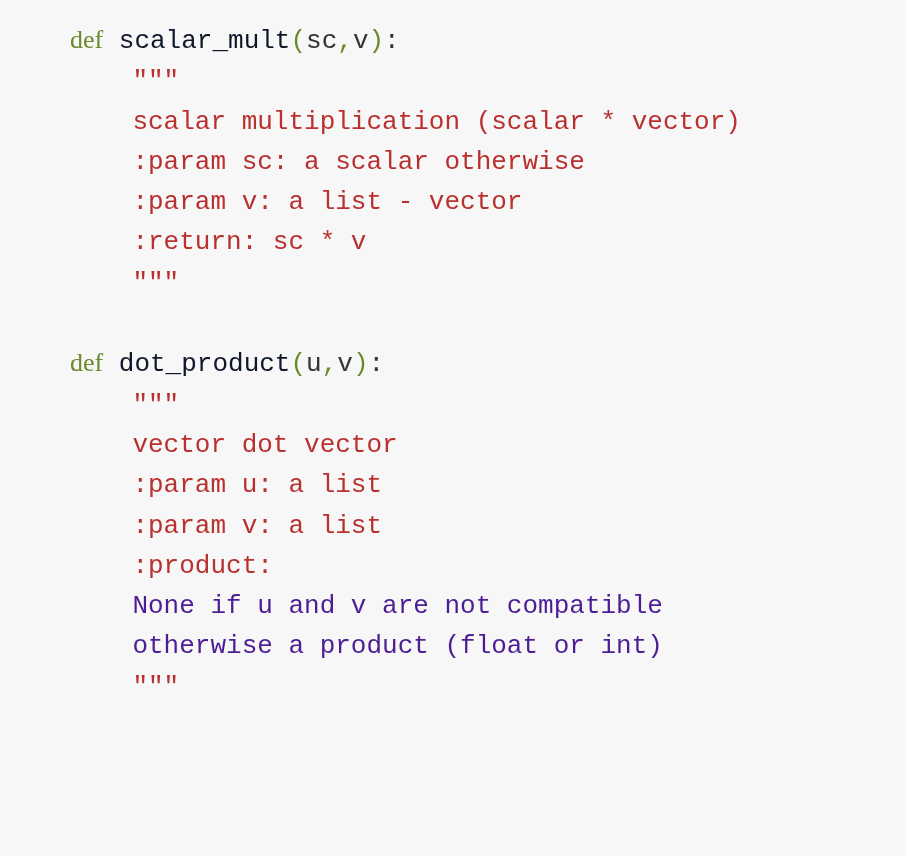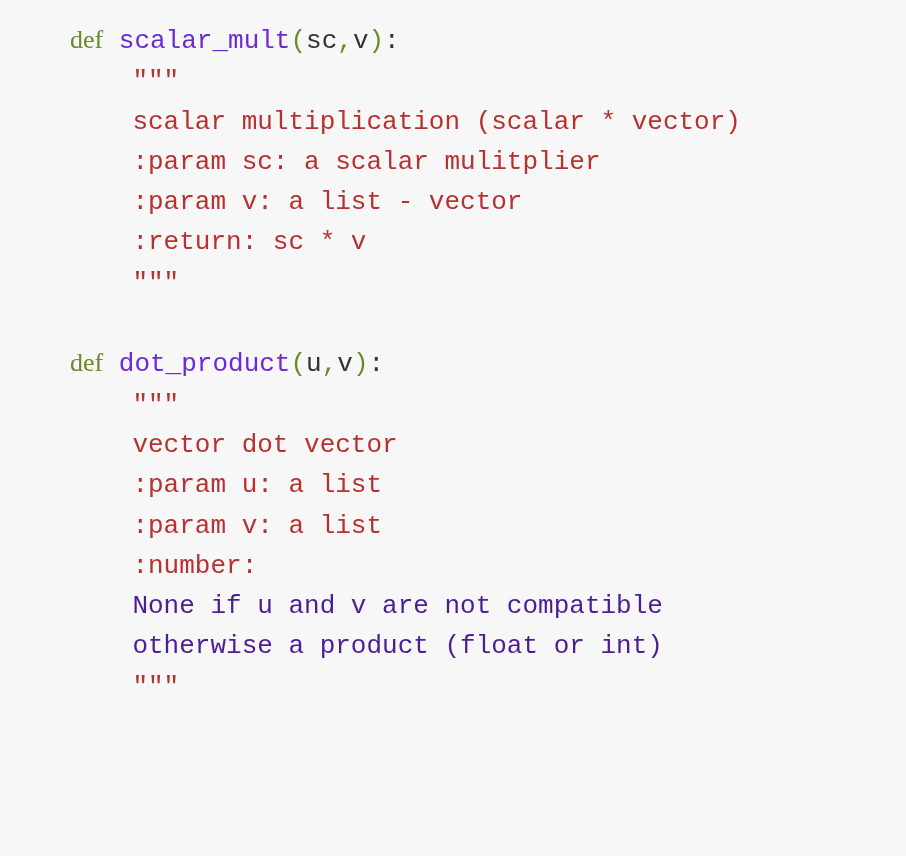--- a/index.html
+++ b/index.html
@@ -17,39 +17,39 @@
       height: 856px;
       overflow: hidden;
     }
     pre {
       font-family: inherit;
       white-space: pre;
       margin: 0;
       padding-left: 70px;
     }
     .kw { color: #6a8a2a; font-family: Liberation Serif, serif; }
-    .fn { color: #6d28d9; text-align: center; }
+    .fn { color: #0f172a; text-align: center; }
     .paren { color: #6a8a2a; }
     .param { color: #333; margin-top: 18px; }
     .colon { color: #333; }
     .docstring { color: #b8312f; }
     .plain { color: #4c1d95; }
   </style>
 </head>
 <body>
 
 <pre><span class="kw">def</span> <span class="fn">scalar_mult</span><span class="paren">(</span><span class="param">sc</span><span class="paren">,</span><span class="param">v</span><span class="paren">)</span><span class="colon">:</span>
 <span class="docstring">    """</span>
 <span class="docstring">    scalar multiplication (scalar * vector)</span>
-<span class="docstring">    :param sc: a scalar mulitplier</span>
+<span class="docstring">    :param sc: a scalar otherwise</span>
 <span class="docstring">    :param v: a list - vector</span>
 <span class="docstring">    :return: sc * v</span>
 <span class="docstring">    """</span>
 <span></span>
 <span class="kw">def</span> <span class="fn">dot_product</span><span class="paren">(</span><span class="param">u</span><span class="paren">,</span><span class="param">v</span><span class="paren">)</span><span class="colon">:</span>
 <span class="docstring">    """</span>
 <span class="docstring">    vector dot vector</span>
 <span class="docstring">    :param u: a list</span>
 <span class="docstring">    :param v: a list</span>
-<span class="docstring">    :number:</span>
+<span class="docstring">    :product:</span>
 <span class="plain">    None if u and v are not compatible</span>
 <span class="plain">    otherwise a product (float or int)</span>
 <span class="docstring">    """</span></pre>
 
 </body></html>

